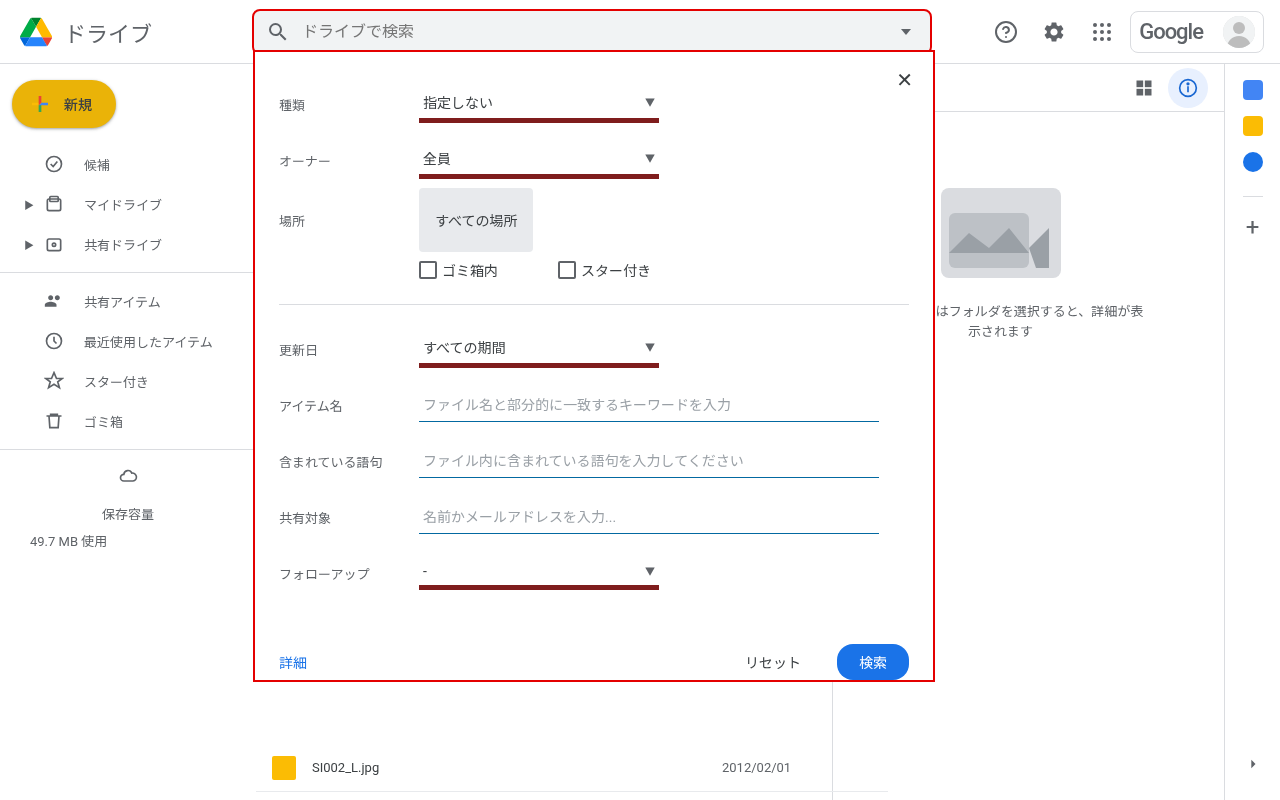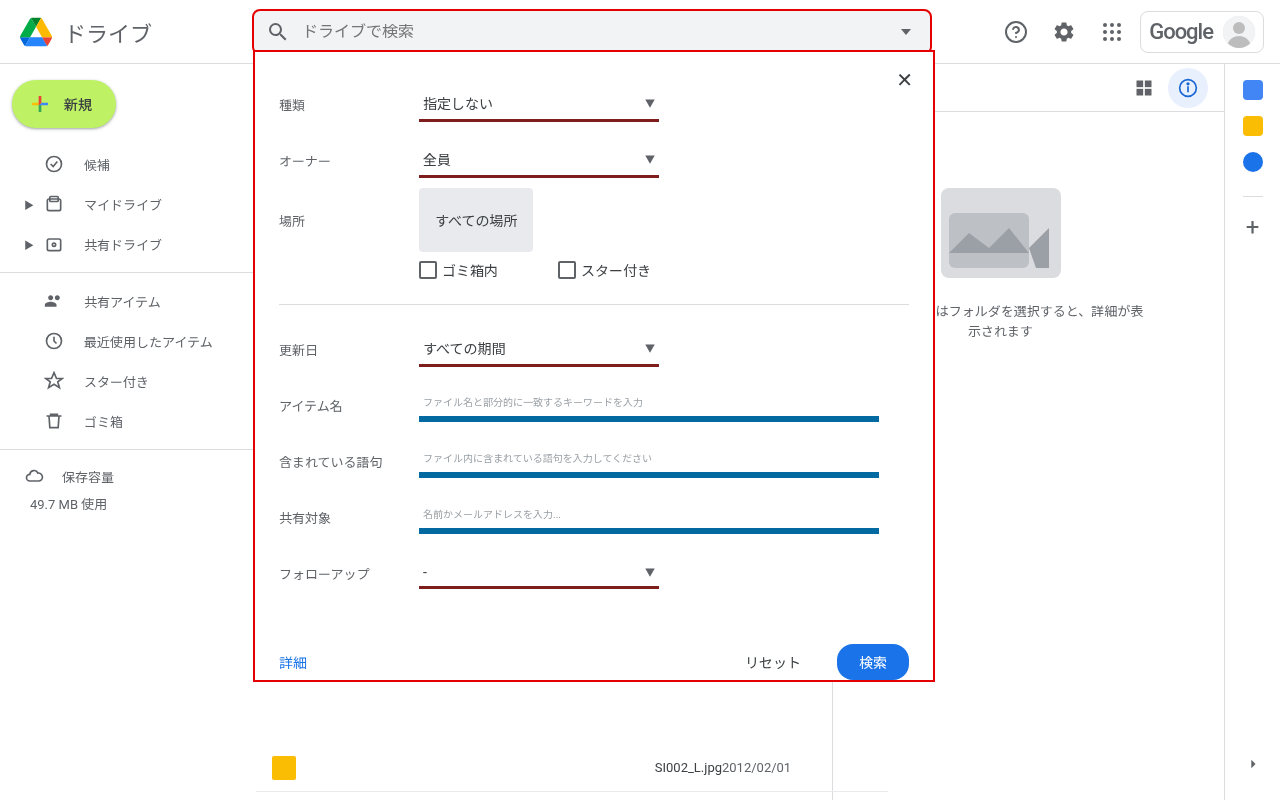--- a/index.html
+++ b/index.html
@@ -9,71 +9,71 @@
 .header { height: 64px; display: flex; align-items: center; padding: 0 16px; border-bottom: 1px solid #dadce0; }
 .logo-area { display: flex; align-items: center; width: 236px; }
 .drive-logo { width: 40px; height: 40px; display: flex; align-items: center; justify-content: center; }
 .app-title { font-size: 22px; color: #5f6368; margin-left: 8px; }
 .search-wrap { flex: 1; max-width: 680px; display: flex; align-items: center; background: #f1f3f4; border-radius: 8px; height: 46px; border: 2px solid #e40000; position: relative; }
 .search-icon-box { width: 48px; display: flex; align-items: center; justify-content: center; color: #5f6368; }
 .search-input { flex: 1; border: none; background: transparent; font-size: 16px; color: #5f6368; outline: none; }
 .search-dropdown { width: 48px; display: flex; align-items: center; justify-content: center; cursor: pointer; }
 .header-right { margin-left: auto; display: flex; align-items: center; gap: 8px; }
 .icon-btn { width: 40px; height: 40px; border-radius: 50%; display: flex; align-items: center; justify-content: center; cursor: pointer; color: #5f6368; }
-.google-logo-box { display: flex; align-items: center; gap: 10px; border: 1px solid #dadce0; border-radius: 8px; padding: 4px 8px; }
+.google-logo-box { display: flex; align-items: center; gap: 20px; border: 1px solid #dadce0; border-radius: 8px; padding: 4px 8px; }
 .google-text { font-size: 22px; font-weight: 500; color: #5f6368; letter-spacing: -1px; }
 .avatar { width: 32px; height: 32px; border-radius: 50%; background: #ddd; overflow: hidden; }
 
 
 .sidebar { position: absolute; top: 64px; left: 0; width: 256px; height: calc(100% - 64px); padding-top: 8px; }
-.new-btn { margin: 8px 0 16px 12px; padding: 0 24px 0 16px; height: 48px; border-radius: 24px; box-shadow: 0 1px 2px rgba(60,64,67,.3), 0 1px 3px 1px rgba(60,64,67,.15); display: inline-flex; align-items: center; gap: 12px; cursor: pointer; background: #bef264; }
+.new-btn { margin: 8px 0 16px 12px; padding: 0 24px 0 16px; height: 48px; border-radius: 24px; box-shadow: 0 1px 2px rgba(60,64,67,.3), 0 1px 3px 1px rgba(60,64,67,.15); display: inline-flex; align-items: center; gap: 12px; cursor: pointer; background: #eab308; }
 .new-btn-label { font-size: 14px; font-weight: 500; color: #3c4043; }
 .nav-item { display: flex; align-items: center; height: 40px; padding: 0 12px 0 24px; border-radius: 0 20px 20px 0; cursor: pointer; color: #5f6368; font-size: 13px; }
 .nav-item .expand { width: 12px; margin-right: 6px; font-size: 10px; color: #5f6368; }
 .nav-item .nicon { width: 24px; margin-right: 18px; display: flex; align-items: center; justify-content: center; }
 .nav-divider { border-top: 1px solid #dadce0; margin: 8px 0; }
 .storage { padding: 8px 24px; color: #5f6368; font-size: 13px; }
-.storage-label { display: flex; align-items: center; gap: 18px; margin-bottom: 8px; }
+.storage-label { display: flex; align-items: center; gap: 18px; margin-bottom: 8px; flex-direction: column; }
 .storage-usage { font-size: 13px; color: #5f6368; margin-left: 6px; }
 
 
 .main { position: absolute; top: 64px; left: 256px; right: 56px; bottom: 0; border-left: 0; }
 .toolbar-row { display: flex; justify-content: flex-end; align-items: center; height: 48px; padding: 0 16px; gap: 4px; border-bottom: 1px solid #dadce0; }
 .toolbar-info { background: #e8f0fe; color: #1967d2; border-radius: 50%; }
 .file-list { position: absolute; top: 680px; left: 0; right: 336px; }
 .file-row { display: flex; align-items: center; height: 48px; padding: 0 16px; border-bottom: 1px solid #e8eaed; font-size: 13px; color: #3c4043; }
 .file-thumb { width: 24px; height: 24px; margin-right: 16px; border-radius: 2px; }
-.file-name { flex: 1; text-align: right; }
+.file-name { flex: 1; }
 .file-date { width: 150px; color: #5f6368; }
 
 
 .rpanel { position: absolute; top: 64px; right: 56px; width: 336px; bottom: 0; border-left: 1px solid #dadce0; display: flex; flex-direction: column; align-items: center; padding-top: 60px; }
 .rpanel-img { width: 120px; height: 90px; background: #dadce0; border-radius: 8px; margin-bottom: 24px; position: relative; }
 .rpanel-text { font-size: 13px; color: #5f6368; text-align: center; padding: 0 20px; line-height: 1.5; }
 
 
 .siderail { position: absolute; top: 64px; right: 0; width: 56px; bottom: 0; border-left: 1px solid #dadce0; display: flex; flex-direction: column; align-items: center; padding-top: 16px; gap: 16px; }
 .rail-icon { width: 20px; height: 20px; border-radius: 4px; }
 .rail-add { color: #5f6368; font-size: 24px; cursor: pointer; }
 .rail-collapse { position: absolute; bottom: 16px; width: 40px; height: 40px; display: flex; align-items: center; justify-content: center; cursor: pointer; color: #5f6368; }
 
 
 .search-panel { position: absolute; top: 50px; left: 253px; width: 682px; height: 632px; background: #fff; border: 2px solid #e40000; z-index: 100; padding: 24px 24px 16px 24px; }
 .close-x { position: absolute; top: 16px; right: 20px; font-size: 20px; cursor: pointer; color: #3c4043; }
 .field-row { display: flex; align-items: center; min-height: 56px; }
 .field-label { width: 140px; font-size: 13px; color: #5f6368; }
 .field-control { flex: 1; max-width: 280px; }
-.select-ctrl { display: flex; align-items: center; justify-content: space-between; border-bottom: 3px solid #7f1d1d; padding: 6px 4px; font-size: 14px; color: #3c4043; cursor: pointer; max-width: 240px; }
+.select-ctrl { display: flex; align-items: center; justify-content: space-between; border-bottom: 5px solid #7f1d1d; padding: 6px 4px; font-size: 14px; color: #3c4043; cursor: pointer; max-width: 240px; }
 .select-ctrl .caret { color: #5f6368; font-size: 10px; }
 .chip { display: inline-block; background: #e8eaed; padding: 22px 16px; border-radius: 4px; font-size: 14px; color: #3c4043; cursor: pointer; }
 .checkbox-row { display: flex; gap: 60px; padding: 8px 0 16px 140px; }
 .checkbox-item { display: flex; align-items: center; gap: 5px; font-size: 14px; color: #3c4043; cursor: pointer; }
 .checkbox-box { width: 18px; height: 18px; border: 2px solid #5f6368; border-radius: 2px; }
 .panel-divider { border-top: 1px solid #dadce0; margin: 8px 0 16px; }
-.text-input { width: 100%; max-width: 460px; border: none; border-bottom: 6px solid #0369a1; padding: 8px 4px; font-size: 10px; outline: none; color: #ec4899; }
+.text-input { width: 100%; max-width: 460px; border: none; border-bottom: 1px solid #0369a1; padding: 8px 4px; font-size: 14px; outline: none; color: #ec4899; }
 .text-input::placeholder { color: #9aa0a6; }
 .panel-footer { position: absolute; bottom: 0; left: 24px; right: 24px; display: flex; align-items: center; }
 .details-link { color: #1a73e8; font-size: 14px; cursor: pointer; }
 .footer-btns { margin-left: auto; display: flex; gap: 16px; }
 .btn-text { padding: 8px 20px; font-size: 14px; color: #3c4043; cursor: pointer; border-radius: 4px; }
 .btn-primary { padding: 8px 22px; font-size: 14px; background: #1a73e8; color: #fff; border-radius: 16px; cursor: pointer; }
 
 svg { display: block; }
 </style>
 </head>

